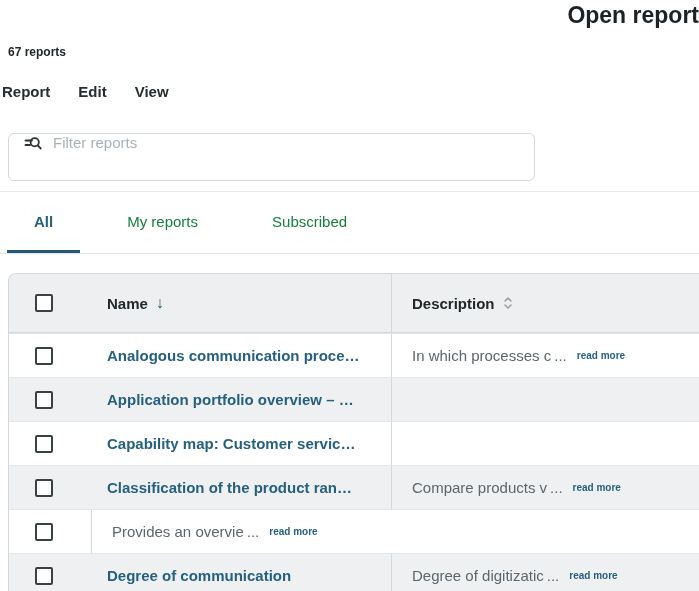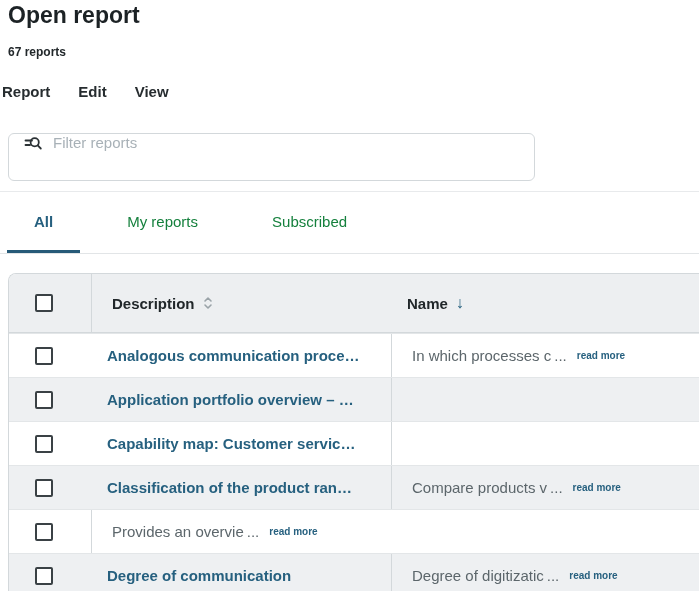--- a/index.html
+++ b/index.html
@@ -9,20 +9,21 @@
     background: #ffffff;
     font-family: "Liberation Sans", sans-serif;
     color: #21272a;
   }
 
   
   .page-title {
     margin: 2px 0 0 8px;
     font-size: 23px; font-weight: 700; color: #1c2225;
     line-height: 26px;
+    text-align: right;
   }
   .report-count {
     margin: 17px 0 0 8px;
     font-size: 12px; font-weight: 700; color: #22282b;
     line-height: 14px;
   }
   .menubar {
     display: flex; gap: 28px;
     margin: 24px 0 0 2px;
     line-height: 17px;
@@ -151,33 +152,33 @@
   <div class="tab">
       <span>Subscribed</span>
     </div>
 </div>
 
 <div class="report-table">
   <div class="thead">
     <div class="cell cb-cell">
       <input type="checkbox" class="checkbox" style="">
     </div>
+    <div class="cell name-cell">
+      <span class="th-label">Name</span>
+      <span class="sort-arrow">↓</span>
+    </div>
     <div class="cell desc-cell">
       <span class="th-label">Description</span>
       <span class="sort-chevrons">
         <svg width="10" height="16" viewBox="0 0 10 16" fill="none" stroke="#9aa3a8" stroke-width="1.6" stroke-linecap="round" stroke-linejoin="round">
           <polyline points="2,6 5,3 8,6"></polyline>
           <polyline points="2,10 5,13 8,10"></polyline>
         </svg>
       </span>
     </div>
-    <div class="cell name-cell">
-      <span class="th-label">Name</span>
-      <span class="sort-arrow">↓</span>
-    </div>
   </div>
 
   <div class="row">
     <div class="cell cb-cell">
         <input type="checkbox" class="checkbox" style="">
       </div>
     <div class="cell name-cell">
         <a class="name-link">Analogous communication proce…</a>
       </div>
     <div class="cell desc-cell">

